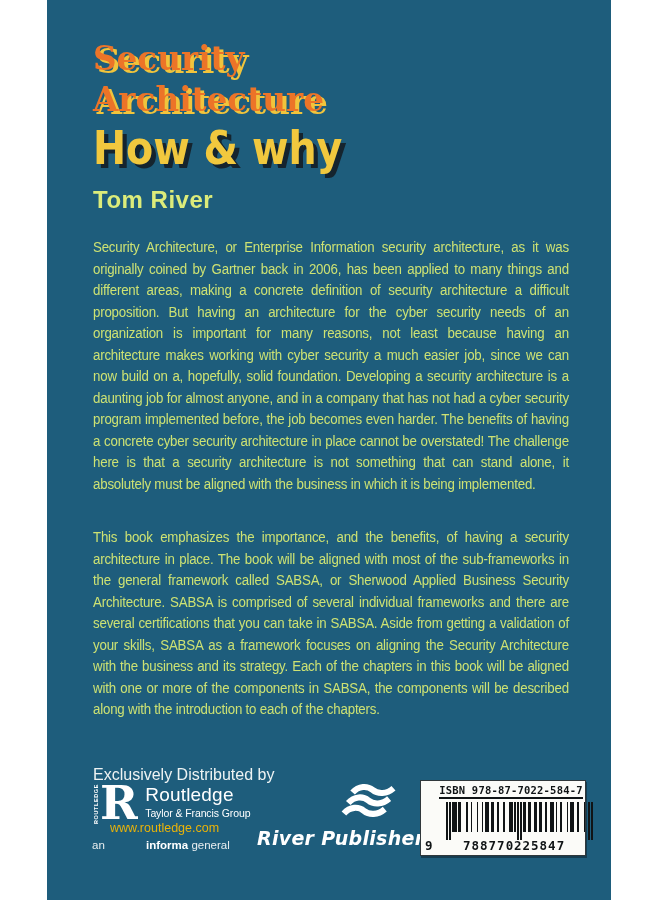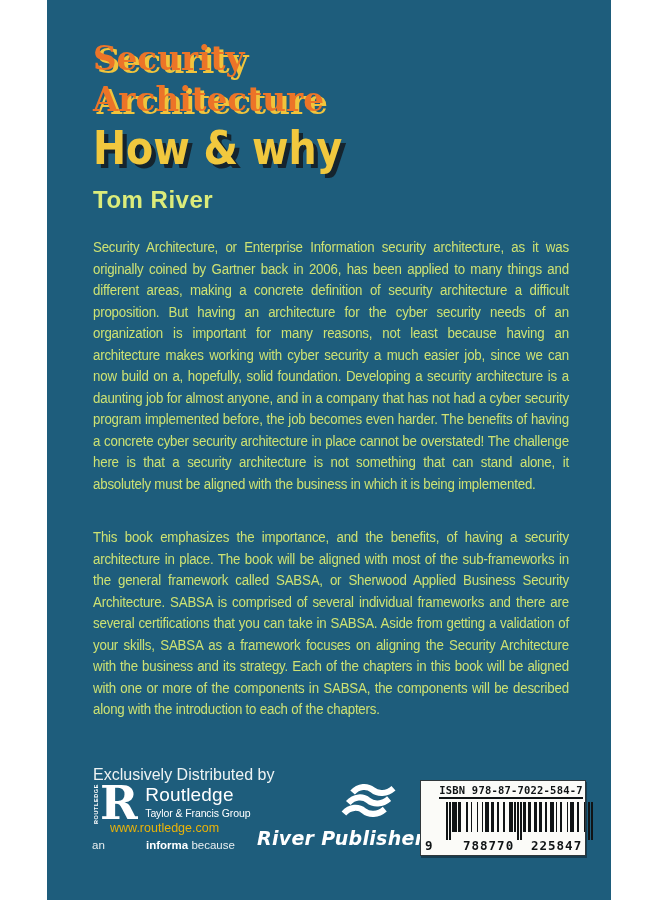--- a/index.html
+++ b/index.html
@@ -52,21 +52,21 @@
   .bars{margin-top:3px;padding-left:9px;font-size:0;white-space:nowrap;height:40px;}
   .bc-module{display:inline-block;width:1.55px;height:30px;vertical-align:top;}
   .bc-bar{background:#101416;}
   .bc-guard{height:38px;}
   .isbn-digits{position:absolute;left:0;right:0;bottom:2px;height:15px;
           font-family:"DejaVu Sans Mono",monospace;font-weight:bold;font-size:12.5px;
           letter-spacing:1px;color:#101416;}
   .isbn-digits span{position:absolute;top:0;}
   .dg-left{left:4px;}
   .dg-mid{left:42px;}
-  .dg-right{left:110px;text-align:right;}
+  .dg-right{left:93px;text-align:right;}
 </style>
 </head>
 <body>
 
 <div class="page">
   <div class="cover">
 
     <div class="title">
       <span>Security</span><br>
       <span>Architecture</span>
@@ -88,21 +88,21 @@
       </div>
       <div class="r-text">
         <div class="r-name">Routledge</div>
         <div class="r-tag">Taylor &amp; Francis Group</div>
       </div>
     </div>
     <div class="r-site">www.routledge.com</div>
     <div class="informa">
       <span>an</span>
       <b>informa</b>
-      <span>because</span>
+      <span>general</span>
     </div>
 
     <div class="river">
       <svg width="58" height="40" viewBox="0 0 64 46">
         <g stroke="#ffffff" stroke-width="7" fill="none" stroke-linecap="butt">
           <path d="M12 11 C 19 3, 29 3, 35 8 C 41 13, 51 13, 59 6"></path>
           <path d="M7 23 C 14 15, 24 15, 30 20 C 36 25, 46 25, 54 18"></path>
           <path d="M2 35 C 9 27, 19 27, 25 32 C 31 37, 41 37, 49 30"></path>
         </g>
       </svg>

